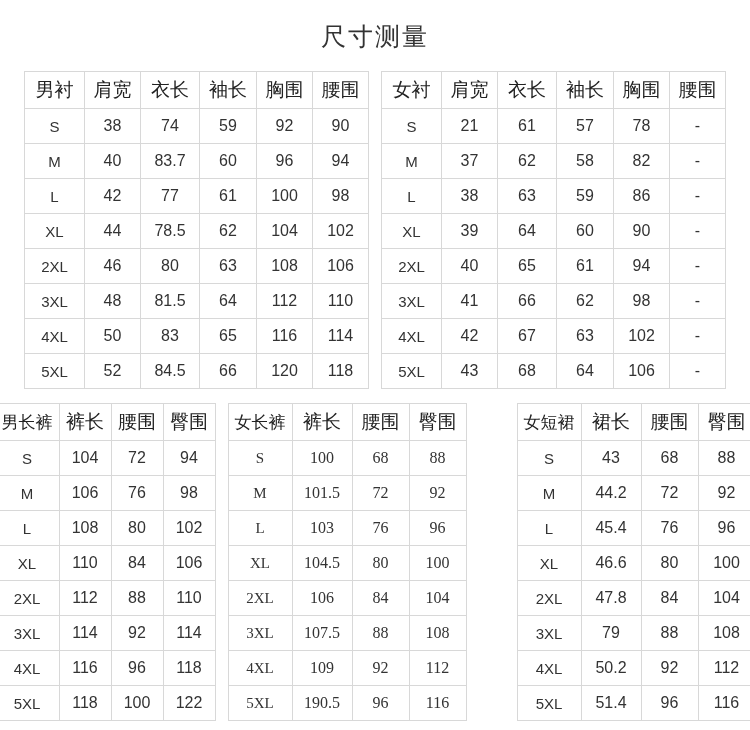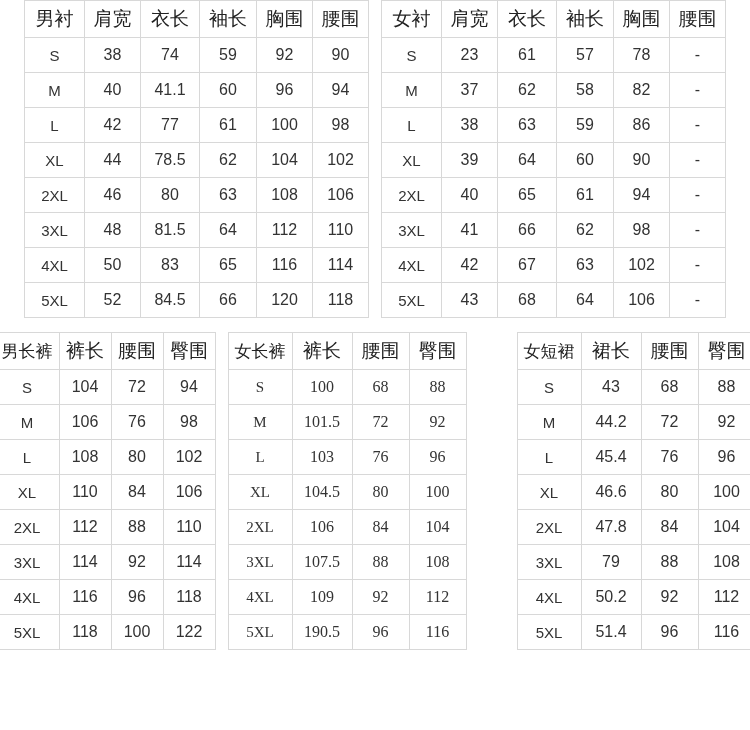--- a/index.html
+++ b/index.html
@@ -105,20 +105,21 @@
   .t-women-pants thead th:first-child,
   .t-women-skirt thead th:first-child {
     font-size: 17px;
   }
 </style>
 </head>
 <body>
 
 <div class="page">
 
+  <div class="page-title">尺寸测量</div>
 
   <div class="tables-row row-top">
 
     <table class="size-table t-men-shirt">
       <colgroup>
         <col class="c0">
           <col class="c1">
           <col class="c2">
           <col class="c3">
           <col class="c4">
@@ -139,21 +140,21 @@
           <td class="size-col">S</td>
           <td>38</td>
           <td>74</td>
           <td>59</td>
           <td>92</td>
           <td>90</td>
         </tr>
         <tr>
           <td class="size-col">M</td>
           <td>40</td>
-          <td>41.1</td>
+          <td>83.7</td>
           <td>60</td>
           <td>96</td>
           <td>94</td>
         </tr>
         <tr>
           <td class="size-col">L</td>
           <td>42</td>
           <td>77</td>
           <td>61</td>
           <td>100</td>
@@ -217,21 +218,21 @@
           <th>肩宽</th>
           <th>衣长</th>
           <th>袖长</th>
           <th>胸围</th>
           <th>腰围</th>
         </tr>
       </thead>
       <tbody>
         <tr>
           <td class="size-col">S</td>
-          <td>23</td>
+          <td>21</td>
           <td>61</td>
           <td>57</td>
           <td>78</td>
           <td>-</td>
         </tr>
         <tr>
           <td class="size-col">M</td>
           <td>37</td>
           <td>62</td>
           <td>58</td>

